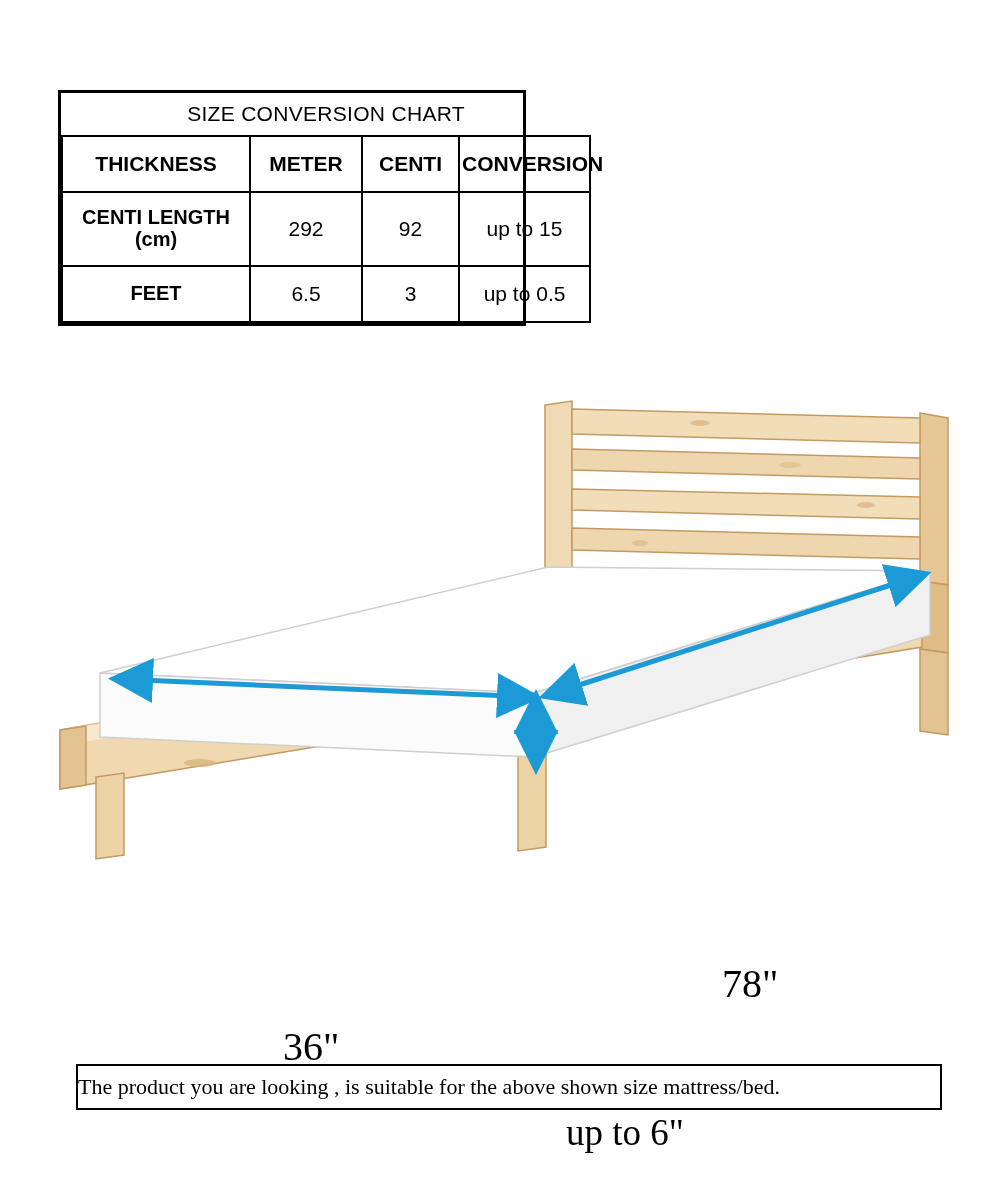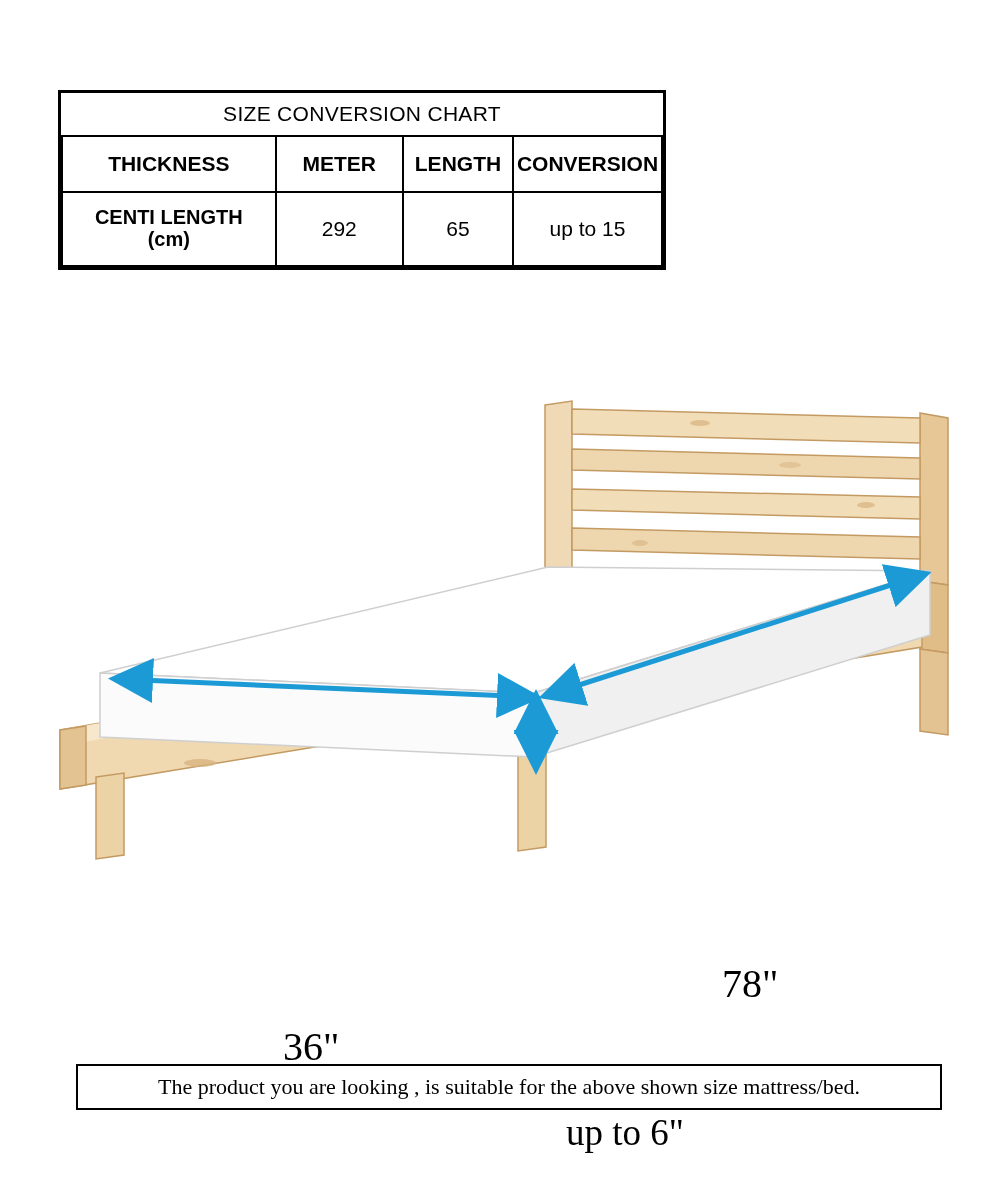--- a/index.html
+++ b/index.html
@@ -14,21 +14,21 @@
     font-family: "Liberation Sans", sans-serif;
     color: #000000;
     overflow: hidden;
   }
 
   
   .table-wrap {
     position: absolute;
     left: 58px;
     top: 90px;
-    width: 608px;
+    width: 468px;
     border: 3px solid #000;
     box-sizing: border-box;
     background: #fff;
   }
   table.size-chart {
     border-collapse: collapse;
     width: 100%;
     table-layout: fixed;
   }
   table.size-chart td {
@@ -92,21 +92,20 @@
   .note {
     position: absolute;
     left: 76px;
     top: 1064px;
     width: 866px;
     height: 46px;
     border: 2px solid #000;
     box-sizing: border-box;
     display: flex;
     align-items: center;
-    justify-content: center;
     background: #fff;
   }
   .note span {
     font-family: "Liberation Serif", serif;
     font-size: 22px;
     color: #000;
   }
 </style>
 </head>
 <body>
@@ -119,31 +118,37 @@
       <col class="col-width">
       <col class="col-thickness">
     </colgroup>
     <tbody>
       <tr>
         <td class="chart-title" colspan="4">SIZE CONVERSION CHART</td>
       </tr>
       <tr>
         <td class="hdr">THICKNESS</td>
         <td class="hdr">METER</td>
-        <td class="hdr">LENGTH</td>
+        <td class="hdr">CENTI</td>
         <td class="hdr">CONVERSION</td>
       </tr>
       <tr class="r-cm">
         <td class="rowlabel">
           <span>CENTI LENGTH</span><br>
           <span>(cm)</span>
         </td>
         <td class="val">292</td>
-        <td class="val">65</td>
+        <td class="val">92</td>
         <td class="val">up to 15</td>
+      </tr>
+      <tr class="r-feet">
+        <td class="rowlabel">FEET</td>
+        <td class="val">6.5</td>
+        <td class="val">3</td>
+        <td class="val">up to 0.5</td>
       </tr>
     </tbody>
   </table>
 </div>
 
 <div class="illus">
   <svg width="1000" height="570" viewBox="0 0 1000 570" xmlns="http://www.w3.org/2000/svg">
     <defs>
       <marker id="arrHead" markerWidth="9" markerHeight="9" refX="7" refY="4.5" orient="auto">
         <path d="M0,0 L9,4.5 L0,9 z" fill="#1b9ad6"></path>

